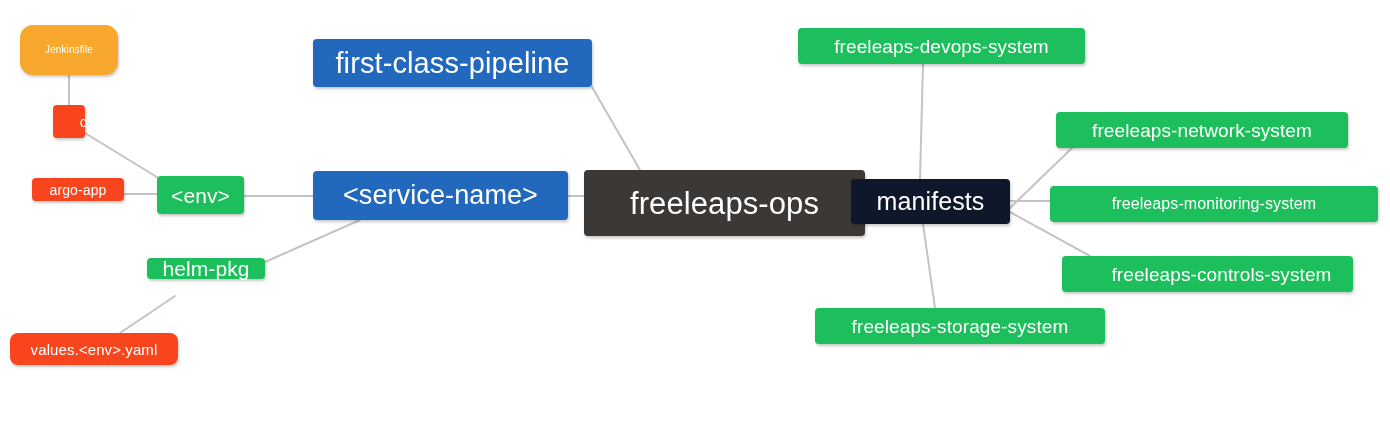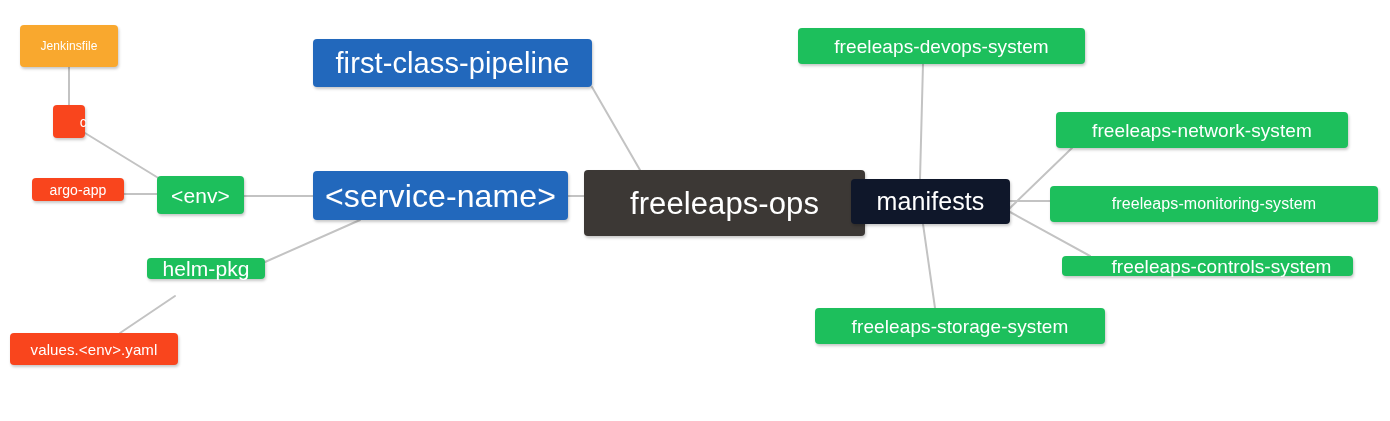--- a/index.html
+++ b/index.html
@@ -54,27 +54,27 @@
       <line x1="843" y1="200" x2="851" y2="200" stroke="#c3c3c3" stroke-width="2" stroke-linecap="round"></line>
       <line x1="920" y1="179" x2="923" y2="64" stroke="#c3c3c3" stroke-width="2" stroke-linecap="round"></line>
       <line x1="1010" y1="208" x2="1072" y2="148" stroke="#c3c3c3" stroke-width="2" stroke-linecap="round"></line>
       <line x1="1010" y1="201" x2="1050" y2="201" stroke="#c3c3c3" stroke-width="2" stroke-linecap="round"></line>
       <line x1="1010" y1="212" x2="1090" y2="256" stroke="#c3c3c3" stroke-width="2" stroke-linecap="round"></line>
       <line x1="923" y1="224" x2="935" y2="308" stroke="#c3c3c3" stroke-width="2" stroke-linecap="round"></line>
     </svg>
   <div id="node-layer">
       <div class="node" style="left: 584px; top: 170px; width: 281px; height: 66px; background: rgb(60, 56, 53); font-size: 31px;">freeleaps-ops</div>
       <div class="node" style="left: 313px; top: 39px; width: 279px; height: 48px; background: rgb(34, 104, 188); font-size: 29px;">first-class-pipeline</div>
-      <div class="node" style="left: 313px; top: 171px; width: 255px; height: 49px; background: rgb(34, 104, 188); font-size: 32px;">&lt;service-name&gt;</div>
+      <div class="node" style="left: 313px; top: 171px; width: 255px; height: 49px; background: rgb(34, 104, 188); font-size: 27px;">&lt;service-name&gt;</div>
       <div class="node" style="left: 851px; top: 179px; width: 159px; height: 45px; background: #0f172a; font-size: 25px;">manifests</div>
       <div class="node" style="left: 157px; top: 176px; width: 87px; height: 38px; background: rgb(29, 191, 92); font-size: 21px;">&lt;env&gt;</div>
       <div class="node" style="left: 147px; top: 258px; width: 118px; height: 21px; background: rgb(29, 191, 92); font-size: 21px;">helm-pkg</div>
-      <div class="node" style="left: 20px; top: 25px; width: 98px; height: 42px; background: rgb(249, 168, 46); font-size: 12px;">Jenkinsfile</div>
+      <div class="node" style="left: 20px; top: 25px; width: 98px; height: 50px; background: rgb(249, 168, 46); font-size: 10px; border-radius: 13px;">Jenkinsfile</div>
       <div class="node" style="left: 53px; top: 105px; width: 32px; height: 33px; background: rgb(249, 69, 29); font-size: 14px; padding-left: 32px;">ci</div>
       <div class="node" style="left: 32px; top: 178px; width: 92px; height: 23px; background: rgb(249, 69, 29); font-size: 14px;">argo-app</div>
-      <div class="node" style="left: 10px; top: 333px; width: 168px; height: 32px; background: rgb(249, 69, 29); font-size: 15px;">values.&lt;env&gt;.yaml</div>
+      <div class="node" style="left: 10px; top: 333px; width: 168px; height: 32px; background: rgb(249, 69, 29); font-size: 15px; border-radius: 8px;">values.&lt;env&gt;.yaml</div>
       <div class="node" style="left: 798px; top: 28px; width: 287px; height: 36px; background: rgb(29, 191, 92); font-size: 19px;">freeleaps-devops-system</div>
       <div class="node" style="left: 1056px; top: 112px; width: 292px; height: 36px; background: rgb(29, 191, 92); font-size: 19px;">freeleaps-network-system</div>
       <div class="node" style="left: 1050px; top: 186px; width: 328px; height: 36px; background: rgb(29, 191, 92); font-size: 16px;">freeleaps-monitoring-system</div>
-      <div class="node" style="left: 1062px; top: 256px; width: 291px; height: 20px; background: rgb(29, 191, 92); font-size: 19px; padding-left: 28px;">freeleaps-controls-system</div>
+      <div class="node" style="left: 1062px; top: 256px; width: 291px; height: 36px; background: rgb(29, 191, 92); font-size: 19px; padding-left: 28px;">freeleaps-controls-system</div>
       <div class="node" style="left: 815px; top: 308px; width: 290px; height: 36px; background: rgb(29, 191, 92); font-size: 19px;">freeleaps-storage-system</div>
     </div>
 </div>
 
 </body></html>

